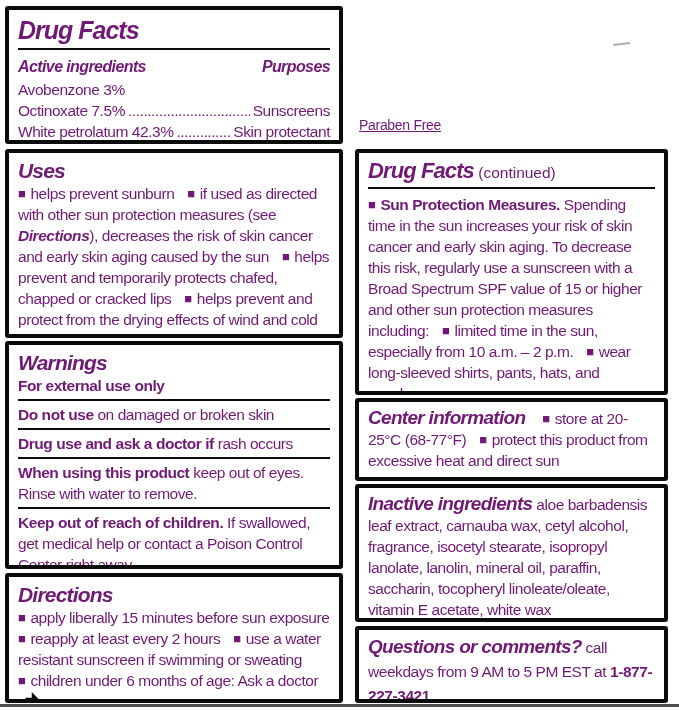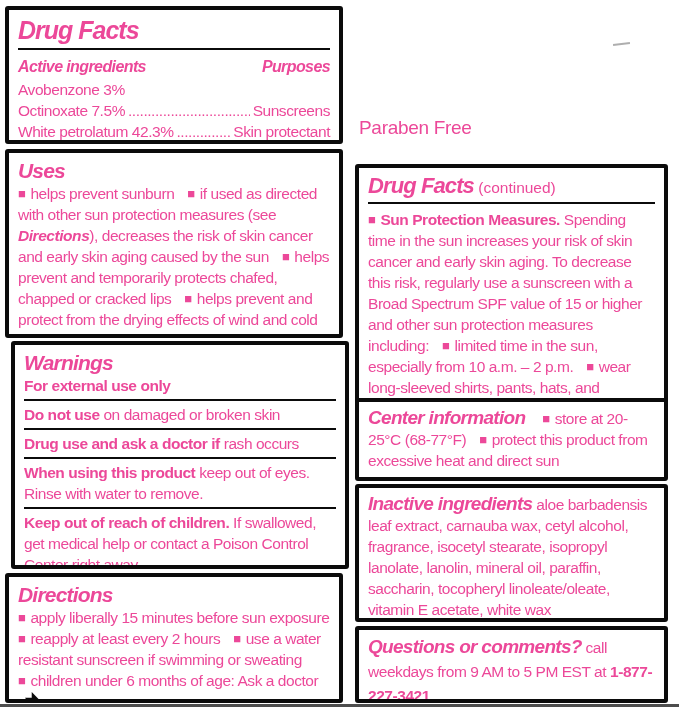--- a/index.html
+++ b/index.html
@@ -1,18 +1,18 @@
 <!DOCTYPE html>
 <html><head>
 <meta charset="utf-8">
 <style>
   html,body { margin:0; padding:0; background:#ffffff; }
   .label {
     position:relative; width:679px; height:710px; background:#ffffff;
-    font-family:"Liberation Sans", sans-serif; color:#ec4899;
+    font-family:"Liberation Sans", sans-serif; color:#701a75;
     overflow:hidden;
   }
   .panel {
     position:absolute; box-sizing:border-box;
     border:4px solid #0b0b0b; border-radius:3px;
     background:#ffffff; padding:5px 9px 4px 9px; overflow:hidden;
   }
   .df-title {
     font-style:italic; font-weight:700; font-size:25px;
     letter-spacing:-1px; line-height:30px;
@@ -28,21 +28,21 @@
   }
   .ing-header {
     display:flex; justify-content:space-between;
     font-style:italic; font-weight:700; font-size:16px;
     letter-spacing:-0.6px; line-height:24px;
   }
   .ing-row { display:flex; font-size:15.5px; letter-spacing:-0.45px; line-height:21px; }
   .ing-name { white-space:nowrap; }
   .ing-dots { flex:1; overflow:hidden; white-space:nowrap; margin:0 3px; }
   .ing-purpose { white-space:nowrap; }
-  .paraben { position:absolute; font-size:19px; letter-spacing:-0.3px; }
+  .paraben { position:absolute; font-size:14px; letter-spacing:-0.3px;text-decoration:underline; }
   
   .seg-b  { font-weight:700; }
   .seg-bi { font-weight:700; font-style:italic; }
   .seg-h  { font-weight:700; font-style:italic; font-size:19px; letter-spacing:-0.7px; }
   .seg-dftitle { font-weight:700; font-style:italic; font-size:22px; letter-spacing:-0.9px; }
   .seg-cont { font-size:15.5px; }
   .seg-sq  { font-size:13px; vertical-align:1px; margin-right:5px; }
   .seg-sqm { font-size:13px; vertical-align:1px; margin-left:13px; margin-right:5px; }
   .seg-arrow {
     display:inline-block; width:16px; height:19px; background:#0b0b0b;
@@ -81,41 +81,41 @@
       <span class="ing-dots">......................................................................</span>
       <span class="ing-purpose">Skin protectant</span>
     </div>
   </div>
 
   <div class="panel" style="left:5px; top:149px; width:338px; height:189px;">
     <div class="section-title">Uses</div>
     <p class="body-text"><span class="seg-sq">■</span><span>helps prevent sunburn</span><span class="seg-sqm">■</span><span>if used as directed with other sun protection measures (see </span><span class="seg-bi">Directions</span><span>), decreases the risk of skin cancer and early skin aging caused by the sun</span><span class="seg-sqm">■</span><span>helps prevent and temporarily protects chafed, chapped or cracked lips</span><span class="seg-sqm">■</span><span>helps prevent and protect from the drying effects of wind and cold weather</span></p>
   </div>
 
-  <div class="panel" style="left:11px; top:341px; width:338px; height:228px;">
+  <div class="panel" style="left:5px; top:341px; width:338px; height:228px;">
     <div class="section-title">Warnings</div>
     <p class="body-text"><span class="seg-b">For external use only</span></p>
     <hr class="warn-rule">
     <p class="body-text"><span class="seg-b">Do not use</span><span> on damaged or broken skin</span></p>
     <hr class="warn-rule">
     <p class="body-text"><span class="seg-b">Drug use and ask a doctor if</span><span> rash occurs</span></p>
     <hr class="warn-rule">
     <p class="body-text"><span class="seg-b">When using this product</span><span> keep out of eyes. Rinse with water to remove.</span></p>
     <hr class="warn-rule">
     <p class="body-text"><span class="seg-b">Keep out of reach of children.</span><span> If swallowed, get medical help or contact a Poison Control Center right away.</span></p>
   </div>
 
   <div class="panel" style="left:5px; top:573px; width:338px; height:130px;">
     <div class="section-title">Directions</div>
     <p class="body-text"><span class="seg-sq">■</span><span>apply liberally 15 minutes before sun exposure </span><span class="seg-sq">■</span><span>reapply at least every 2 hours</span><span class="seg-sqm">■</span><span>use a water resistant sunscreen if swimming or sweating </span><span class="seg-sq">■</span><span>children under 6 months of age: Ask a doctor</span><span class="seg-arrow"></span></p>
   </div>
 
   <div class="paraben" style="left:359px; top:117px;">Paraben Free</div>
 
-  <div class="panel" style="left:355px; top:164px; width:313px; height:246px;">
+  <div class="panel" style="left:355px; top:149px; width:313px; height:246px;">
     <div><span class="seg-dftitle">Drug Facts</span><span class="seg-cont"> (continued)</span></div>
     <hr class="title-rule">
     <p class="body-text"><span class="seg-sq">■</span><span class="seg-b">Sun Protection Measures.</span><span> Spending time in the sun increases your risk of skin cancer and early skin aging. To decrease this risk, regularly use a sunscreen with a Broad Spectrum SPF value of 15 or higher and other sun protection measures including:</span><span class="seg-sqm">■</span><span>limited time in the sun, especially from 10 a.m. – 2 p.m.</span><span class="seg-sqm">■</span><span>wear long-sleeved shirts, pants, hats, and sunglasses</span></p>
   </div>
 
   <div class="panel" style="left:355px; top:398px; width:313px; height:83px;">
     <p class="body-text"><span class="seg-h">Center information</span><span>&nbsp;</span><span class="seg-sqm">■</span><span>store at 20-25°C (68-77°F)</span><span class="seg-sqm">■</span><span>protect this product from excessive heat and direct sun</span></p>
   </div>
 
   <div class="panel" style="left:355px; top:484px; width:313px; height:138px;">

